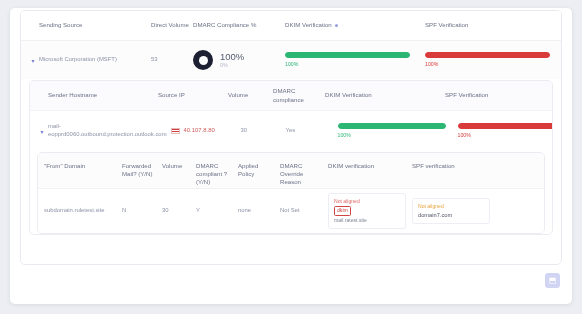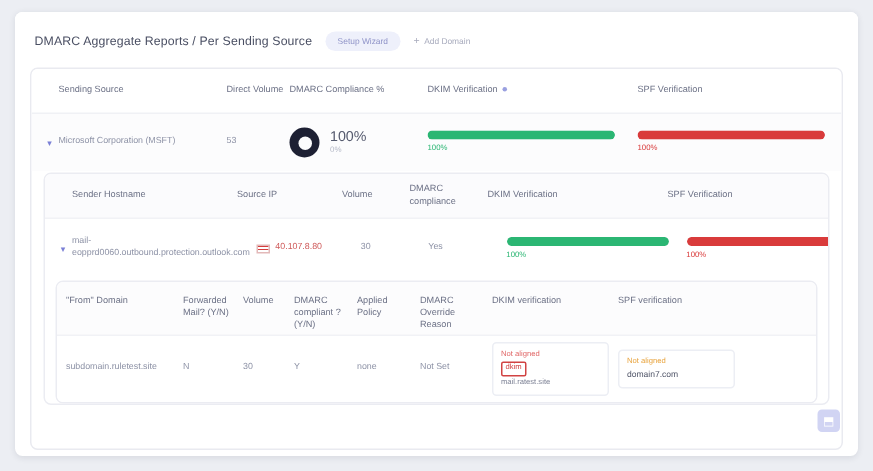--- a/index.html
+++ b/index.html
@@ -237,28 +237,20 @@
     margin-left: 3px;
     vertical-align: middle;
   }
 </style>
 </head>
 <body>
 
 <div class="page">
   <div class="app-window">
 
-    <div class="crumb-bar">
-      <span class="crumb-title">DMARC Aggregate Reports / Per Sending Source</span>
-      <span class="pill-wizard">Setup Wizard</span>
-      <span class="add-domain">
-        <span class="plus-icon">+</span>
-        <span>Add Domain</span>
-      </span>
-    </div>
 
     <div class="card-l1">
 
       <div class="hdr-l1">
         <div class="chev"></div>
         <div class="hdr-cell c1-src">Sending Source</div>
         <div class="hdr-cell c1-vol">Direct Volume</div>
         <div class="hdr-cell c1-dmarc">DMARC Compliance %</div>
         <div class="hdr-cell c1-dkim">
           <span>DKIM Verification</span><span class="sortdot"></span>

